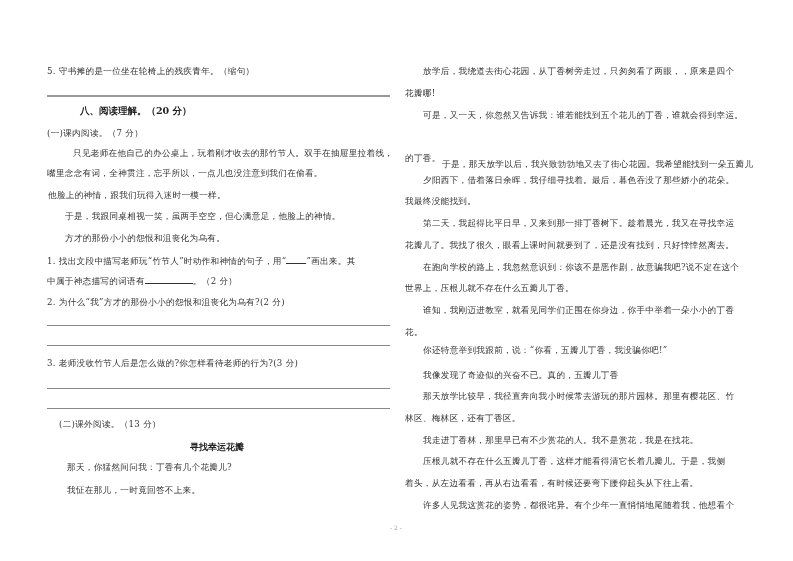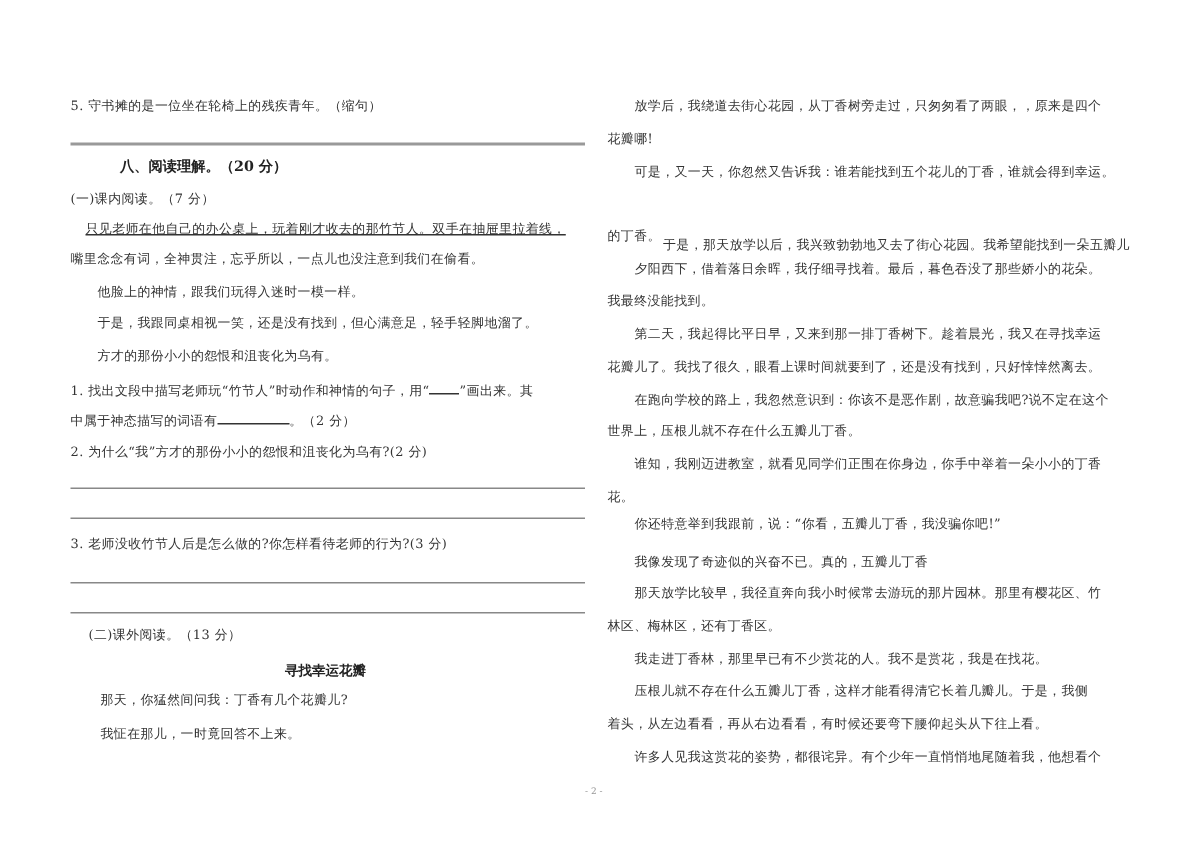--- a/index.html
+++ b/index.html
@@ -16,24 +16,24 @@
 </style>
 </head>
 <body>
 
 <div class="abs t" style="left:47px;top:66px;">5. 守书摊的是一位坐在轮椅上的残疾青年。（缩句）</div>
 <div class="rule thick" style="left:47px;top:95px;width:343px;"></div>
 
 <div class="abs h" style="left:47px;top:105px;margin-left:33px;">八、阅读理解。（20 分）</div>
 <div class="abs t" style="left:47px;top:128px;">(一)课内阅读。（7 分）</div>
 
-<div class="abs t" style="left:57px;top:148px;text-decoration:underline;">只见老师在他自己的办公桌上，玩着刚才收去的那竹节人。双手在抽屉里拉着线，</div>
+<div class="abs t" style="left:73px;top:148px;">只见老师在他自己的办公桌上，玩着刚才收去的那竹节人。双手在抽屉里拉着线，</div>
 <div class="abs t" style="left:47px;top:168px;">嘴里念念有词，全神贯注，忘乎所以，一点儿也没注意到我们在偷看。</div>
-<div class="abs t" style="left:65px;top:190px;">他脸上的神情，跟我们玩得入迷时一模一样。</div>
-<div class="abs t" style="left:65px;top:211px;">于是，我跟同桌相视一笑，还是没有找到，但心满意足，轻手轻脚地溜了。</div>
+<div class="abs t" style="left:48px;top:190px;">他脸上的神情，跟我们玩得入迷时一模一样。</div>
+<div class="abs t" style="left:65px;top:211px;">于是，我跟同桌相视一笑，虽两手空空，但心满意足，他脸上的神情。</div>
 <div class="abs t" style="left:65px;top:233px;">方才的那份小小的怨恨和沮丧化为乌有。</div>
 
 <div class="abs t" style="left:47px;top:256px;">
   <span>1. 找出文段中描写老师玩“竹节人”时动作和神情的句子，用“</span><span class="blank" style="width:20px;"></span><span>”画出来。其</span>
 </div>
 <div class="abs t" style="left:47px;top:276px;">
   <span>中属于神态描写的词语有</span><span class="blank" style="width:48px;"></span><span>。（2 分）</span>
 </div>
 
 <div class="abs t" style="left:47px;top:297px;">2. 为什么“我”方才的那份小小的怨恨和沮丧化为乌有?(2 分)</div>

